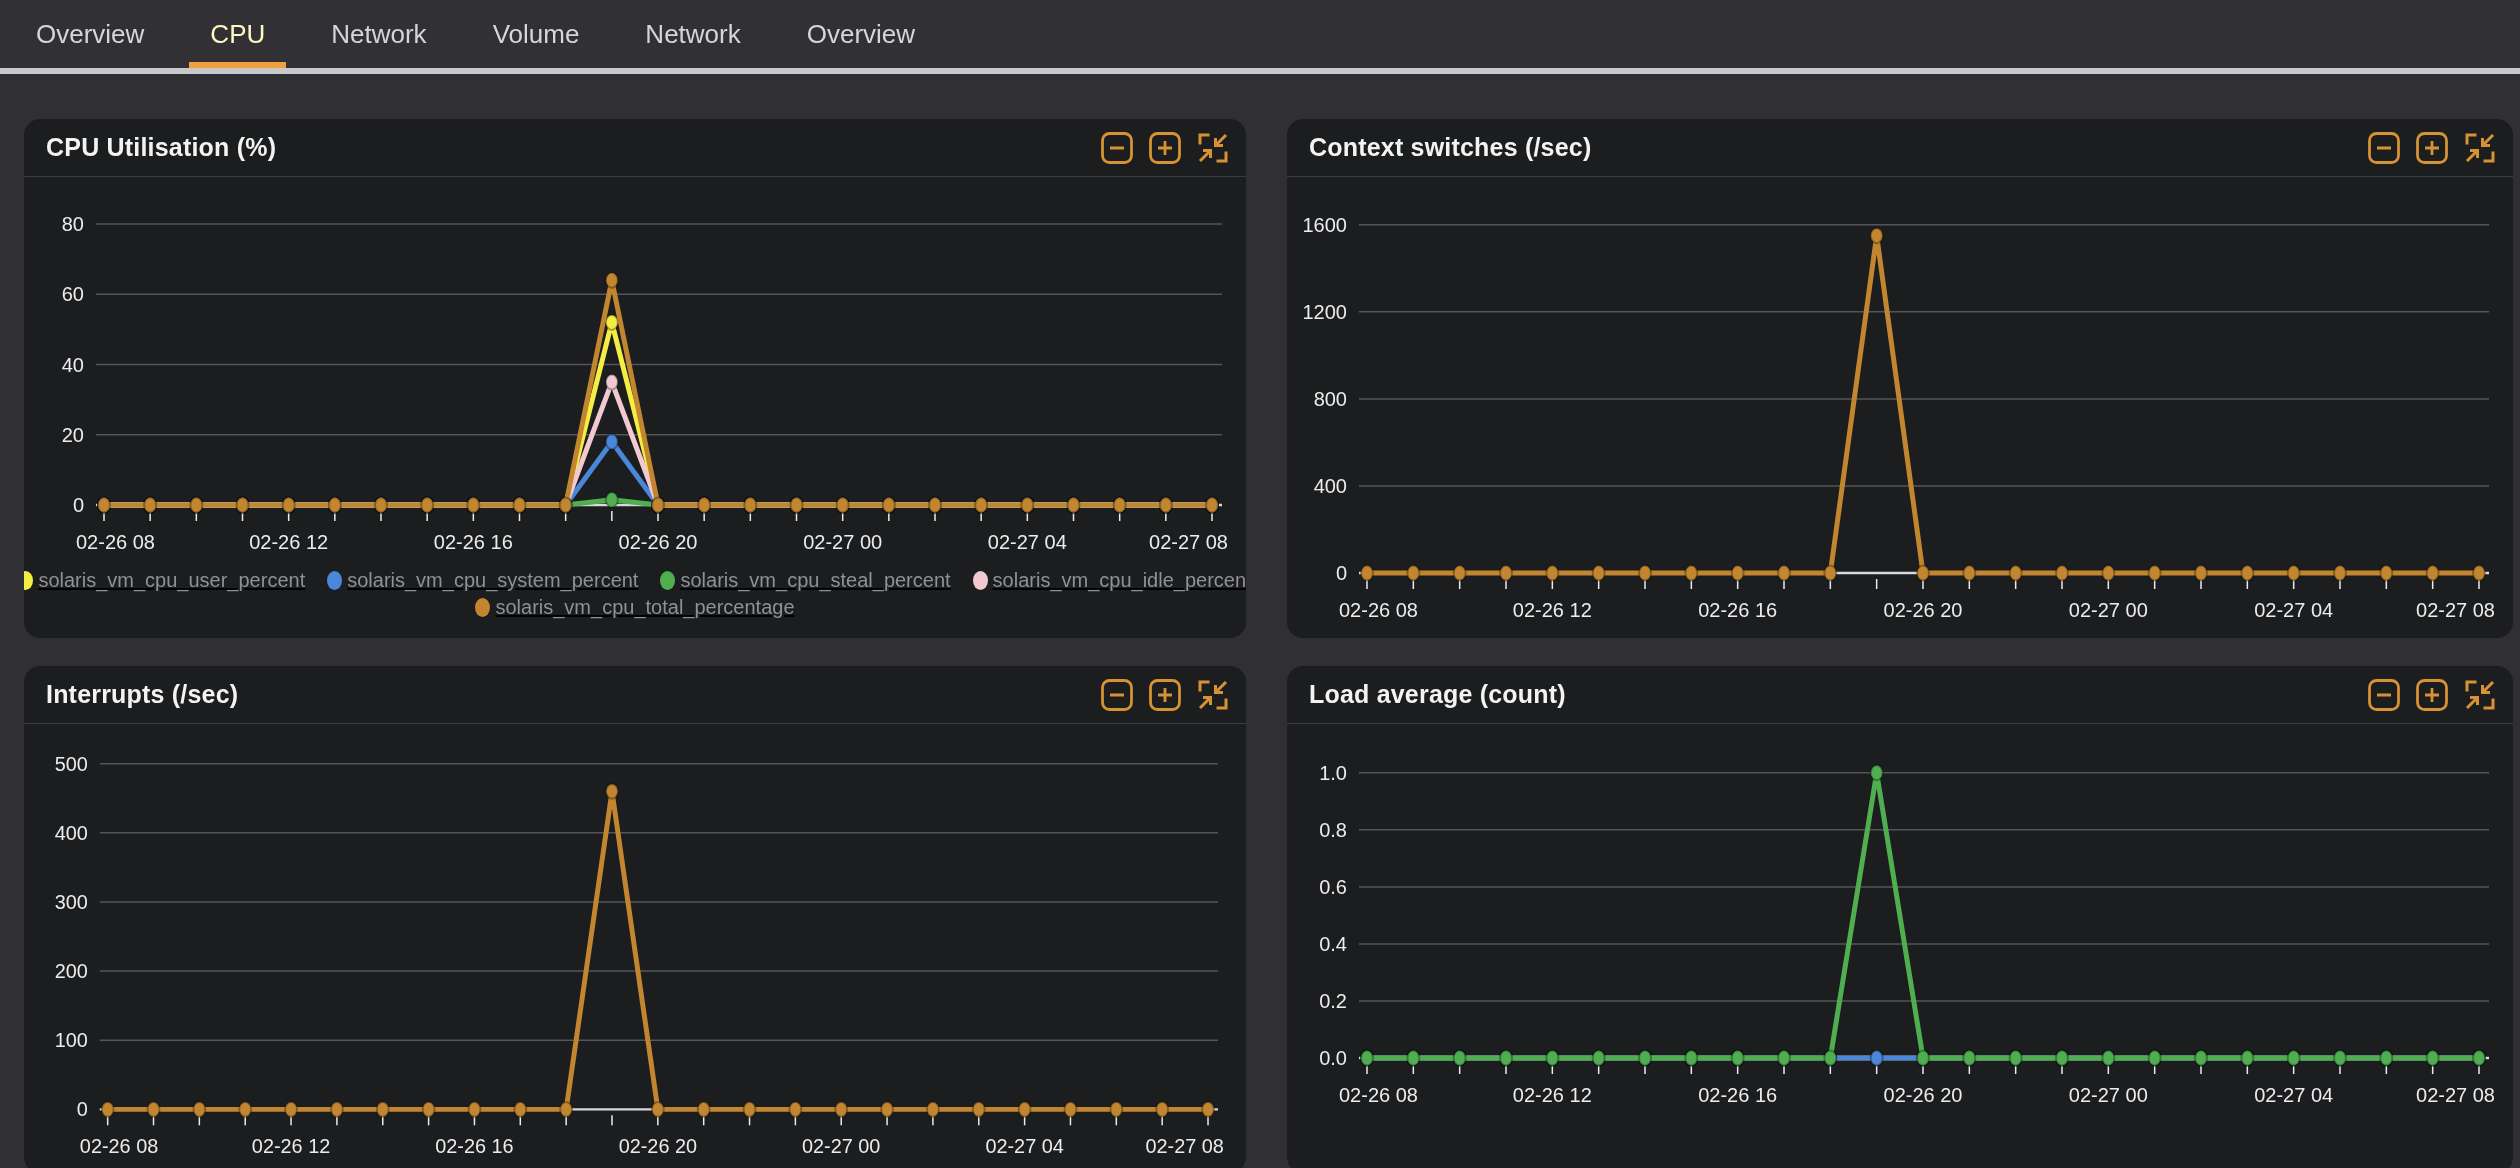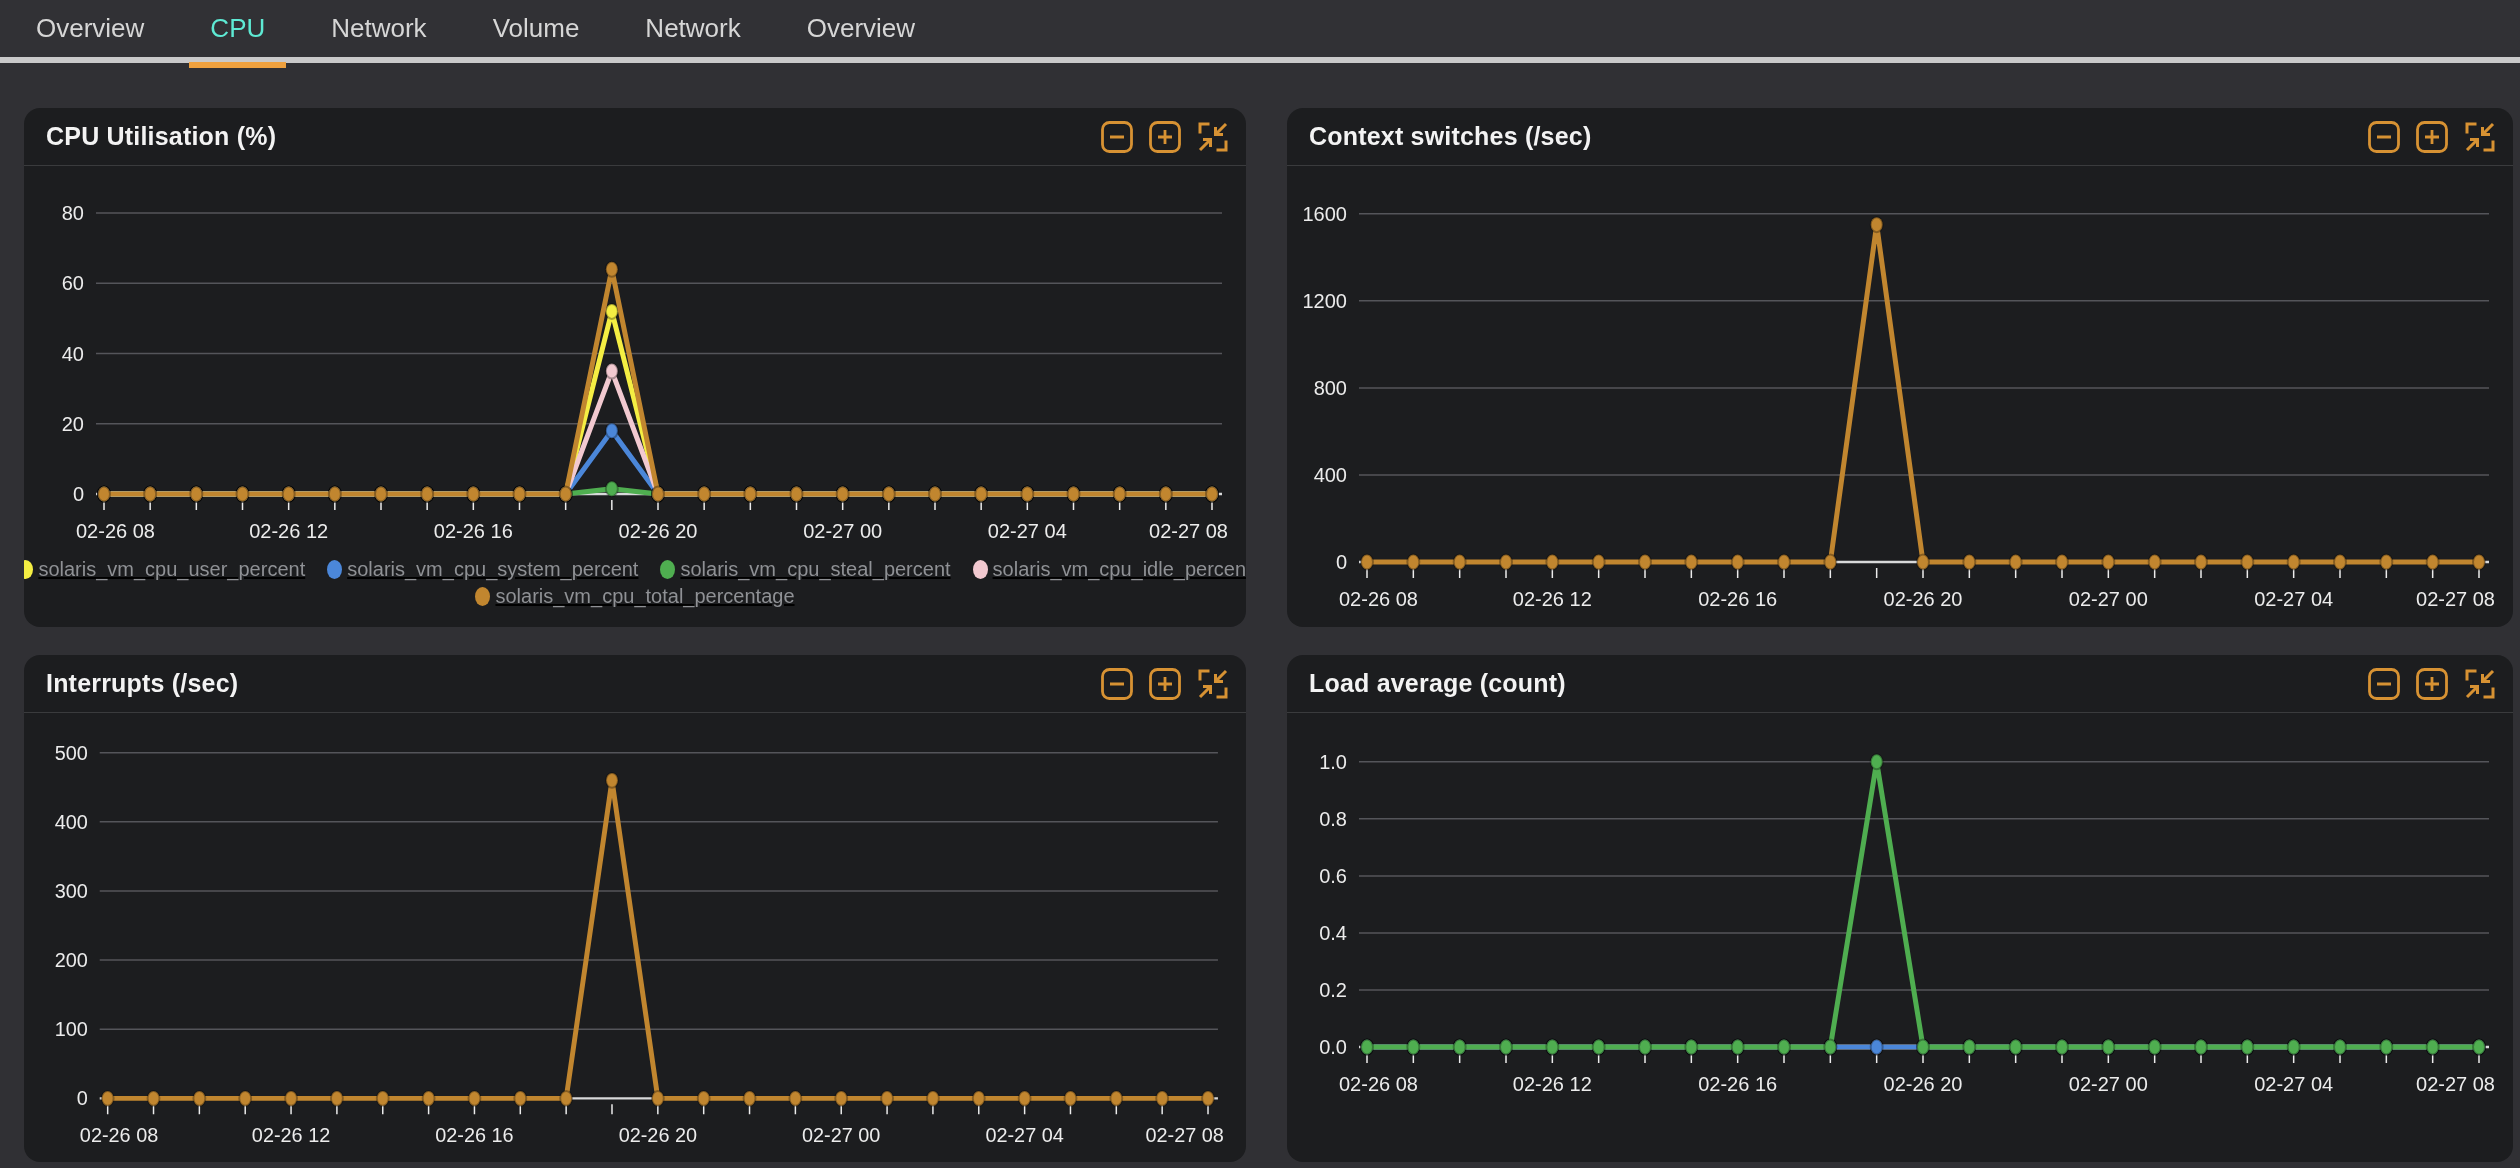--- a/index.html
+++ b/index.html
@@ -4,23 +4,23 @@
 <style>
   html,body{margin:0;padding:0;}
   body{
     width:2520px;height:1168px;
     background:#303034;
     font-family:"Liberation Sans",sans-serif;
     overflow:hidden;
     -webkit-font-smoothing:antialiased;
   }
   
-  .tabbar{height:57px;background:#313135;display:flex;align-items:stretch;padding-left:15px;position:relative;}
+  .tabbar{height:68px;background:#313135;display:flex;align-items:stretch;padding-left:15px;position:relative;}
   .tab{display:flex;align-items:center;padding:0 21px;margin-right:24px;font-size:26px;color:#d6d6d6;position:relative;cursor:pointer;white-space:nowrap;}
-  .tab.active{color:#5eead4;}
+  .tab.active{color:#fef9c3;}
   .tab.active::after{content:"";position:absolute;left:0;right:0;top:62px;height:6px;background:#efa13f;z-index:2;}
   .tab-underline{height:6px;background:#c9c9ca;width:100%;}
   
   .content{padding:45px 24px 0 24px;display:grid;grid-template-columns:1222px 1226px;grid-template-rows:519px 507px;gap:28px 41px;}
   .panel{background:#1c1d1f;border-radius:16px;display:flex;flex-direction:column;overflow:hidden;}
   .panel-header{height:57px;flex-shrink:0;display:flex;align-items:center;justify-content:space-between;padding:0 16px 0 22px;border-bottom:1.5px solid #3a3b3d;}
   .panel-title{font-size:25px;font-weight:700;color:#f3f3f3;letter-spacing:.2px;}
   .panel-actions{display:flex;align-items:center;gap:14px;}
   .icon-btn{width:34px;height:34px;background:none;border:none;padding:0;cursor:pointer;display:flex;align-items:center;justify-content:center;}
   .icon-btn svg{display:block;}

